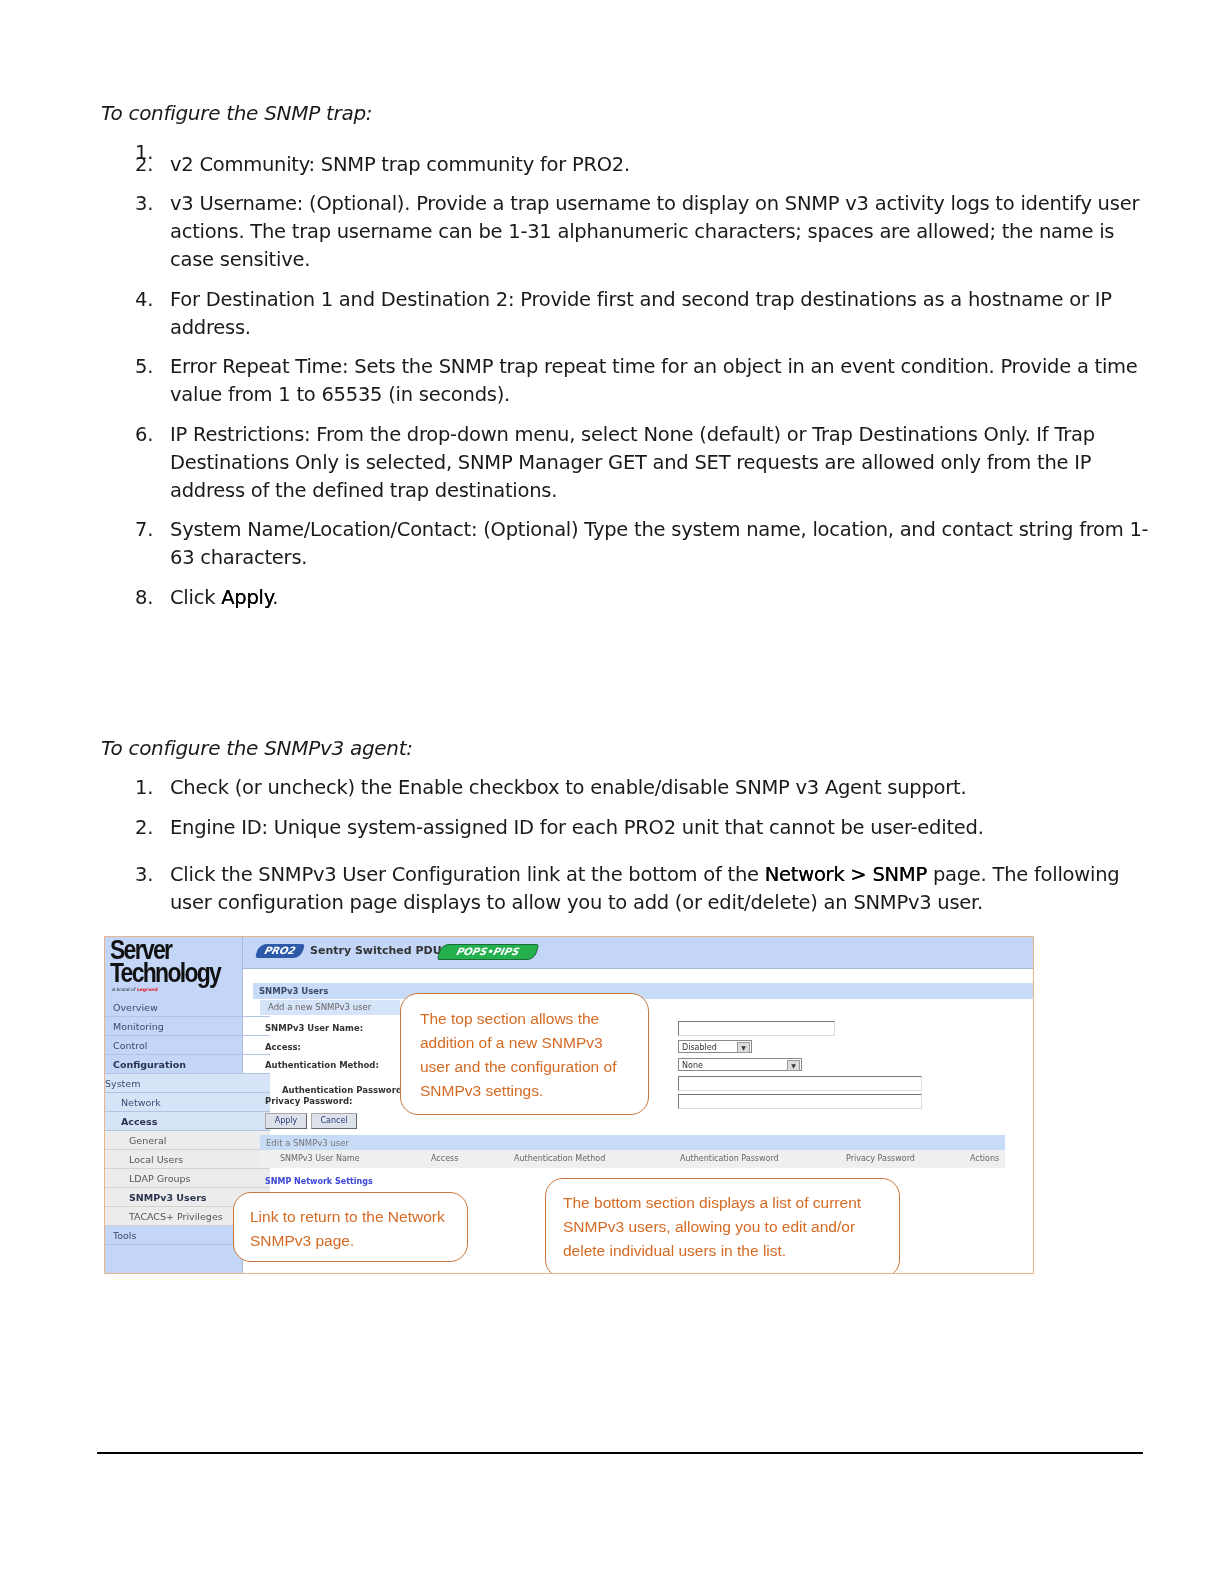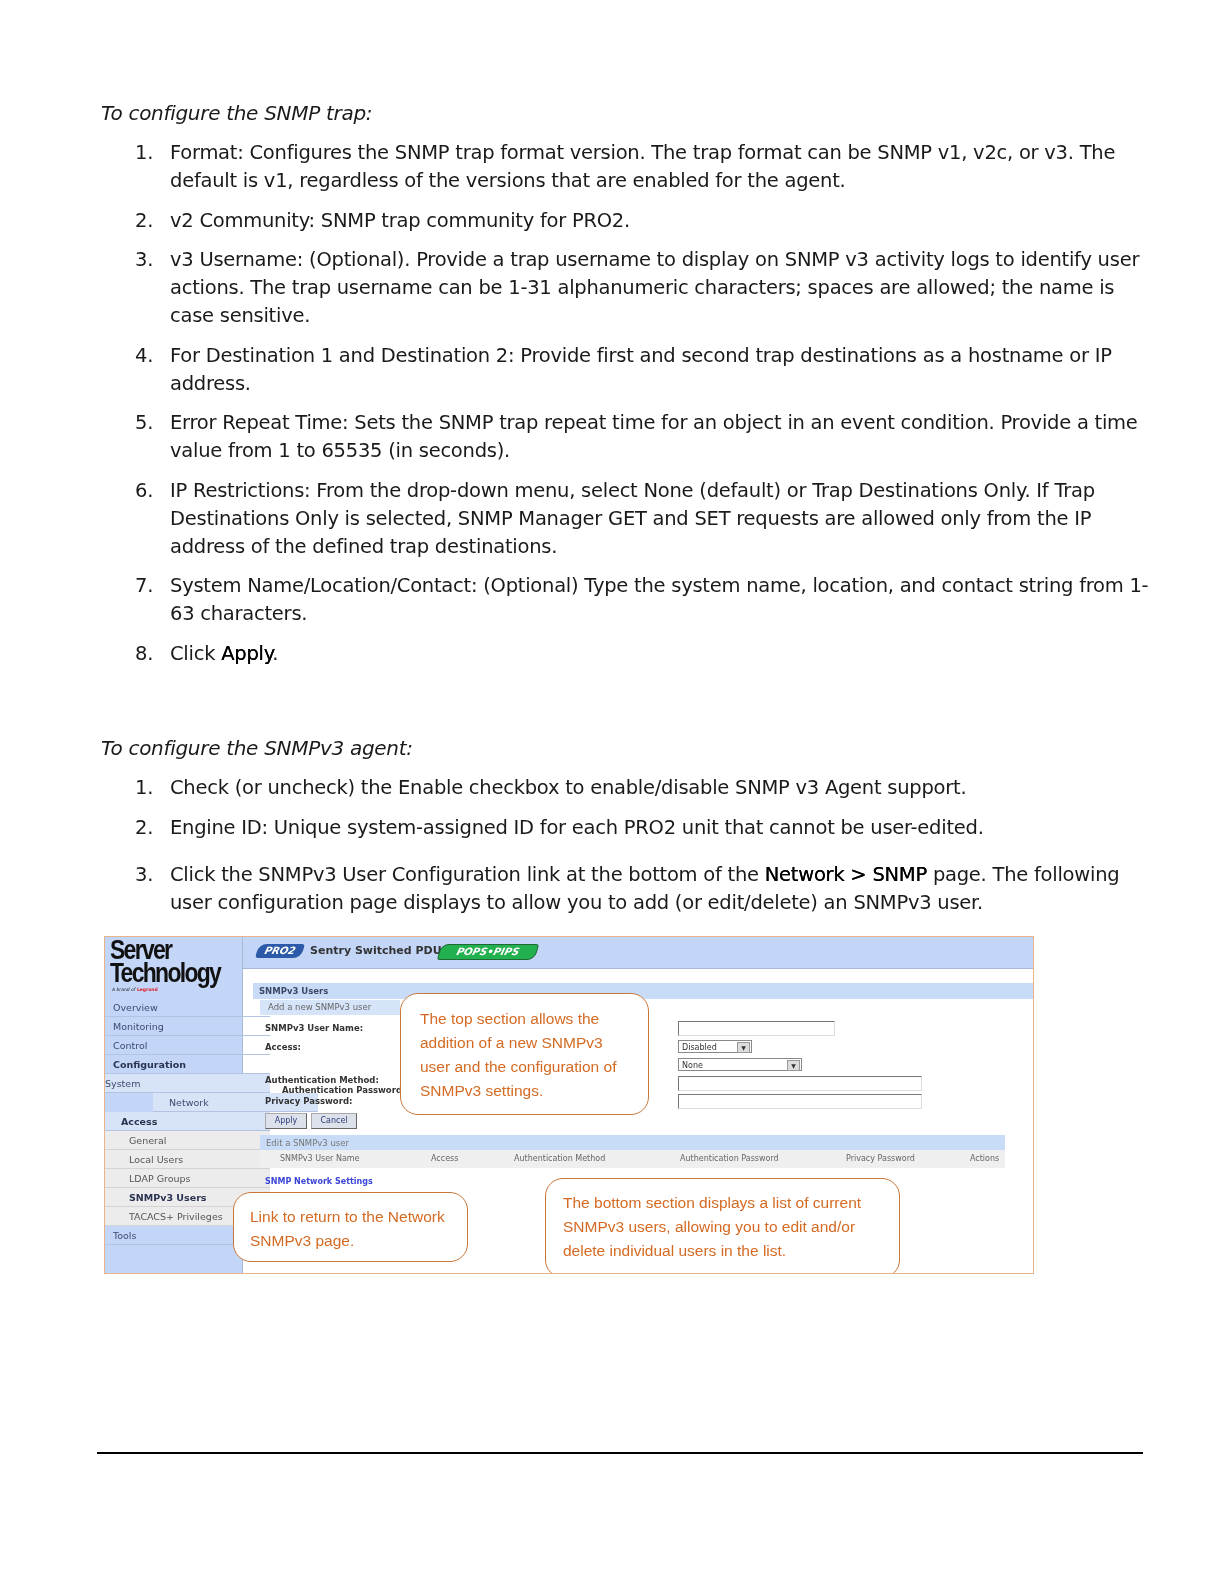--- a/index.html
+++ b/index.html
@@ -44,21 +44,21 @@
 
   .callout { position: absolute; border: 1.5px solid #c8763a; border-radius: 18px; background: #fff; color: #d46a23; font-family: "Liberation Sans", sans-serif; font-size: 15.5px; line-height: 24px; box-sizing: border-box; }
 
   .rule { position: absolute; left: 97px; top: 1452px; width: 1046px; height: 0; border-top: 2px solid #000; }
 </style>
 </head>
 <body>
 
 <div class="heading" style="top:101px;">To configure the SNMP trap:</div>
 <ol class="steps" id="steps1" style="top:139px;">
-    <li><span class="num">1.</span><span>Format: Configures the SNMP trap format version. The trap format can be SNMP v1, v2c, or v3. The default is v1, regardless of the versions that are enabled for the agent.</span></li>
+    <li><span class="num">1.</span></li>
     <li><span class="num">2.</span><span>v2 Community: SNMP trap community for PRO2.</span></li>
     <li><span class="num">3.</span><span>v3 Username:  (Optional). Provide a trap username to display on SNMP v3 activity logs to identify user actions. The trap username can be 1-31 alphanumeric characters; spaces are allowed; the name is case sensitive.</span></li>
     <li><span class="num">4.</span><span>For Destination 1 and Destination 2: Provide first and second trap destinations as a hostname or IP address.</span></li>
     <li><span class="num">5.</span><span>Error Repeat Time:  Sets the SNMP trap repeat time for an object in an event condition. Provide a time value from 1 to 65535 (in seconds).</span></li>
     <li><span class="num">6.</span><span>IP Restrictions: From the drop-down menu, select None (default) or Trap Destinations Only. If Trap Destinations Only is selected, SNMP Manager GET and SET requests are allowed only from the IP address of the defined trap destinations.</span></li>
     <li><span class="num">7.</span><span>System Name/Location/Contact: (Optional) Type the system name, location, and contact string from 1-63 characters.</span></li>
     <li><span class="num">8.</span><span><span>Click </span><span class="b">Apply</span><span>.</span></span></li>
   </ol>
 
 <div class="heading" style="top:736px;">To configure the SNMPv3 agent:</div>
@@ -74,21 +74,21 @@
       <div class="l1">Server</div>
       <div class="l2">Technology</div>
       <div class="brand"><i>A brand of </i><span>Legrand</span></div>
     </div>
     <div id="nav">
         <div class="navitem" style="top: 61px; padding-left: 8px; box-sizing: border-box;">Overview</div>
         <div class="navitem" style="top: 80px; padding-left: 8px; box-sizing: border-box;">Monitoring</div>
         <div class="navitem" style="top: 99px; padding-left: 8px; box-sizing: border-box;">Control</div>
         <div class="navitem bold" style="top: 118px; padding-left: 8px; box-sizing: border-box;">Configuration</div>
         <div class="navitem sub" style="top: 137px; padding-left: 0; box-sizing: border-box;">System</div>
-        <div class="navitem sub" style="top: 156px; padding-left: 16px; box-sizing: border-box; margin-left: 48px;">Network</div>
+        <div class="navitem sub" style="top: 156px; padding-left: 16px; box-sizing: border-box;">Network</div>
         <div class="navitem sub bold" style="top: 175px; padding-left: 16px; box-sizing: border-box;">Access</div>
         <div class="navitem subsub" style="top: 194px; padding-left: 24px; box-sizing: border-box;">General</div>
         <div class="navitem subsub" style="top: 213px; padding-left: 24px; box-sizing: border-box;">Local Users</div>
         <div class="navitem subsub" style="top: 232px; padding-left: 24px; box-sizing: border-box;">LDAP Groups</div>
         <div class="navitem subsub bold" style="top: 251px; padding-left: 24px; box-sizing: border-box;">SNMPv3 Users</div>
         <div class="navitem subsub" style="top: 270px; padding-left: 24px; box-sizing: border-box;">TACACS+ Privileges</div>
         <div class="navitem" style="top: 289px; padding-left: 8px; box-sizing: border-box;">Tools</div>
       </div>
   </div>
 
@@ -96,21 +96,21 @@
     <div class="pro2">PRO2</div>
     <div class="title-txt">Sentry Switched PDU</div>
     <div class="pops">POPS•PIPS</div>
   </div>
 
   <div class="secbar bold" style="top:46px;">SNMPv3 Users</div>
   <div class="subbar" style="top:63px;">Add a new SNMPv3 user</div>
 
   <div class="flabel" style="top:86px;">SNMPv3 User Name:</div>
   <div class="flabel" style="top:105px;">Access:</div>
-  <div class="flabel" style="top:138px;">Authentication Method:</div>
+  <div class="flabel" style="top:123px;">Authentication Method:</div>
   <div class="flabel" style="top:148px;margin-left:17px;">Authentication Password:</div>
   <div class="flabel" style="top:159px;">Privacy Password:</div>
 
   <div class="input" style="left:573px; top:84px; width:155px;"></div>
   <div class="select" style="left:573px; top:103px; width:74px;">
     <span>Disabled</span>
     <span class="arr">▼</span>
   </div>
   <div class="select" style="left:573px; top:121px; width:124px;">
     <span>None</span>

